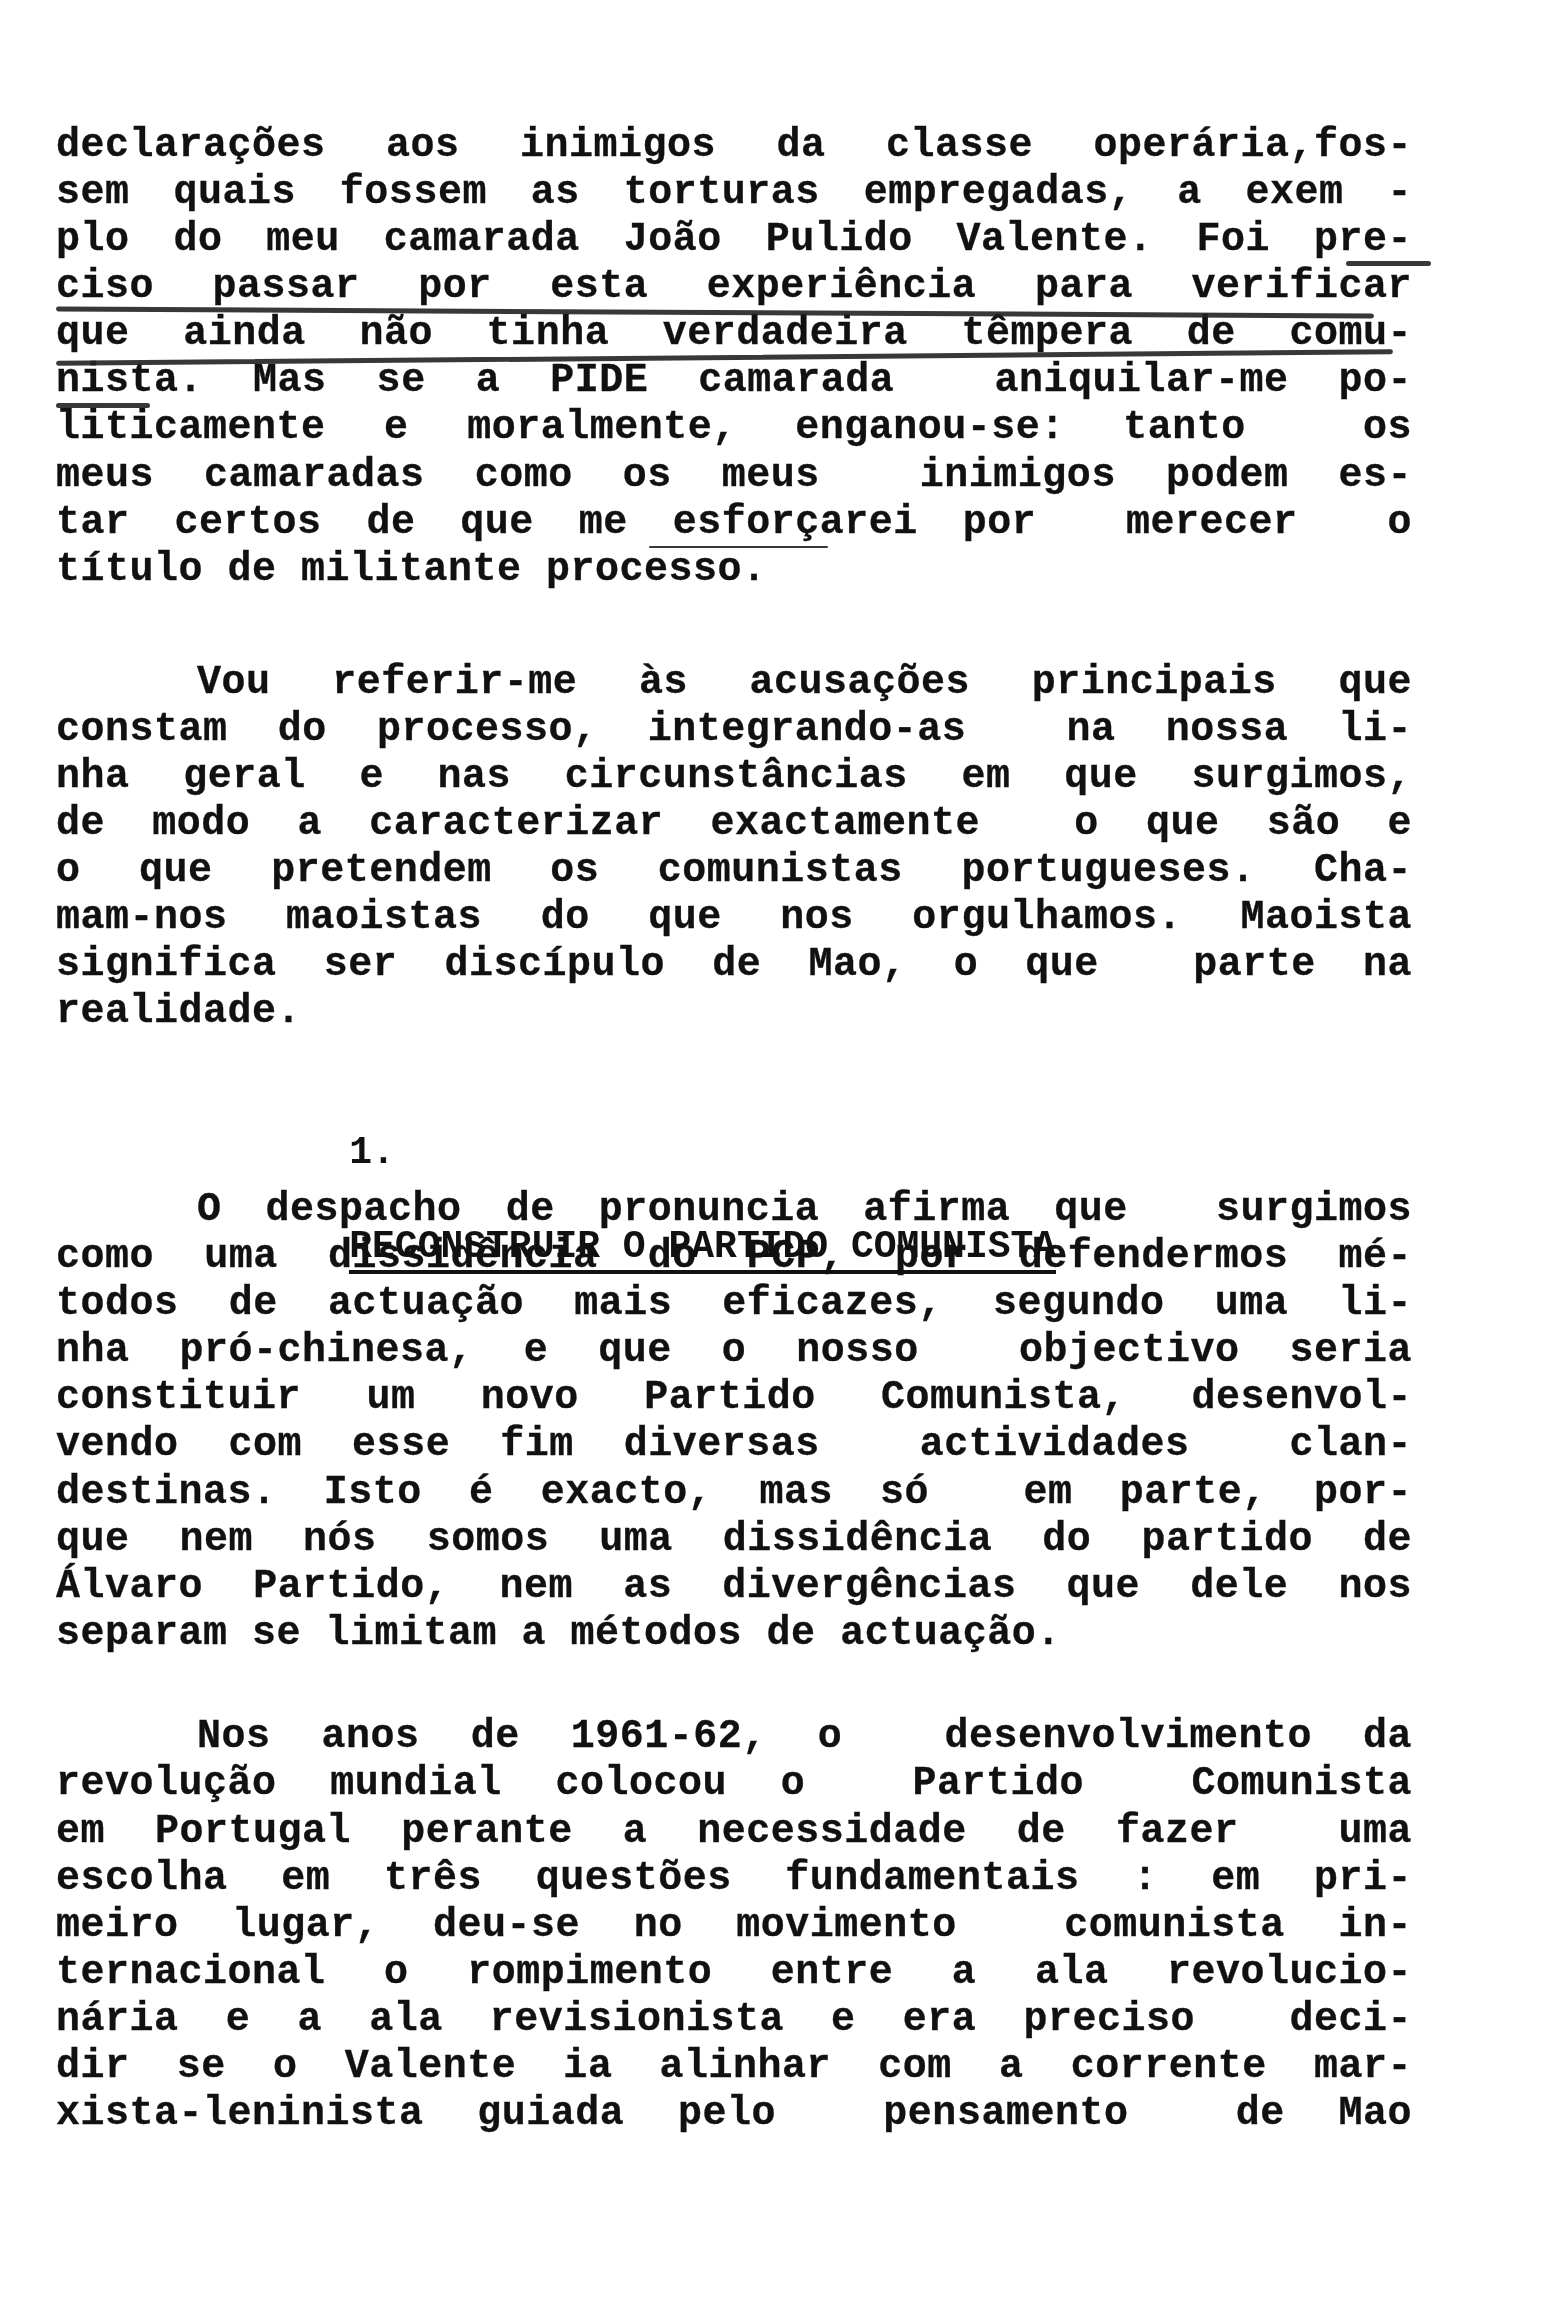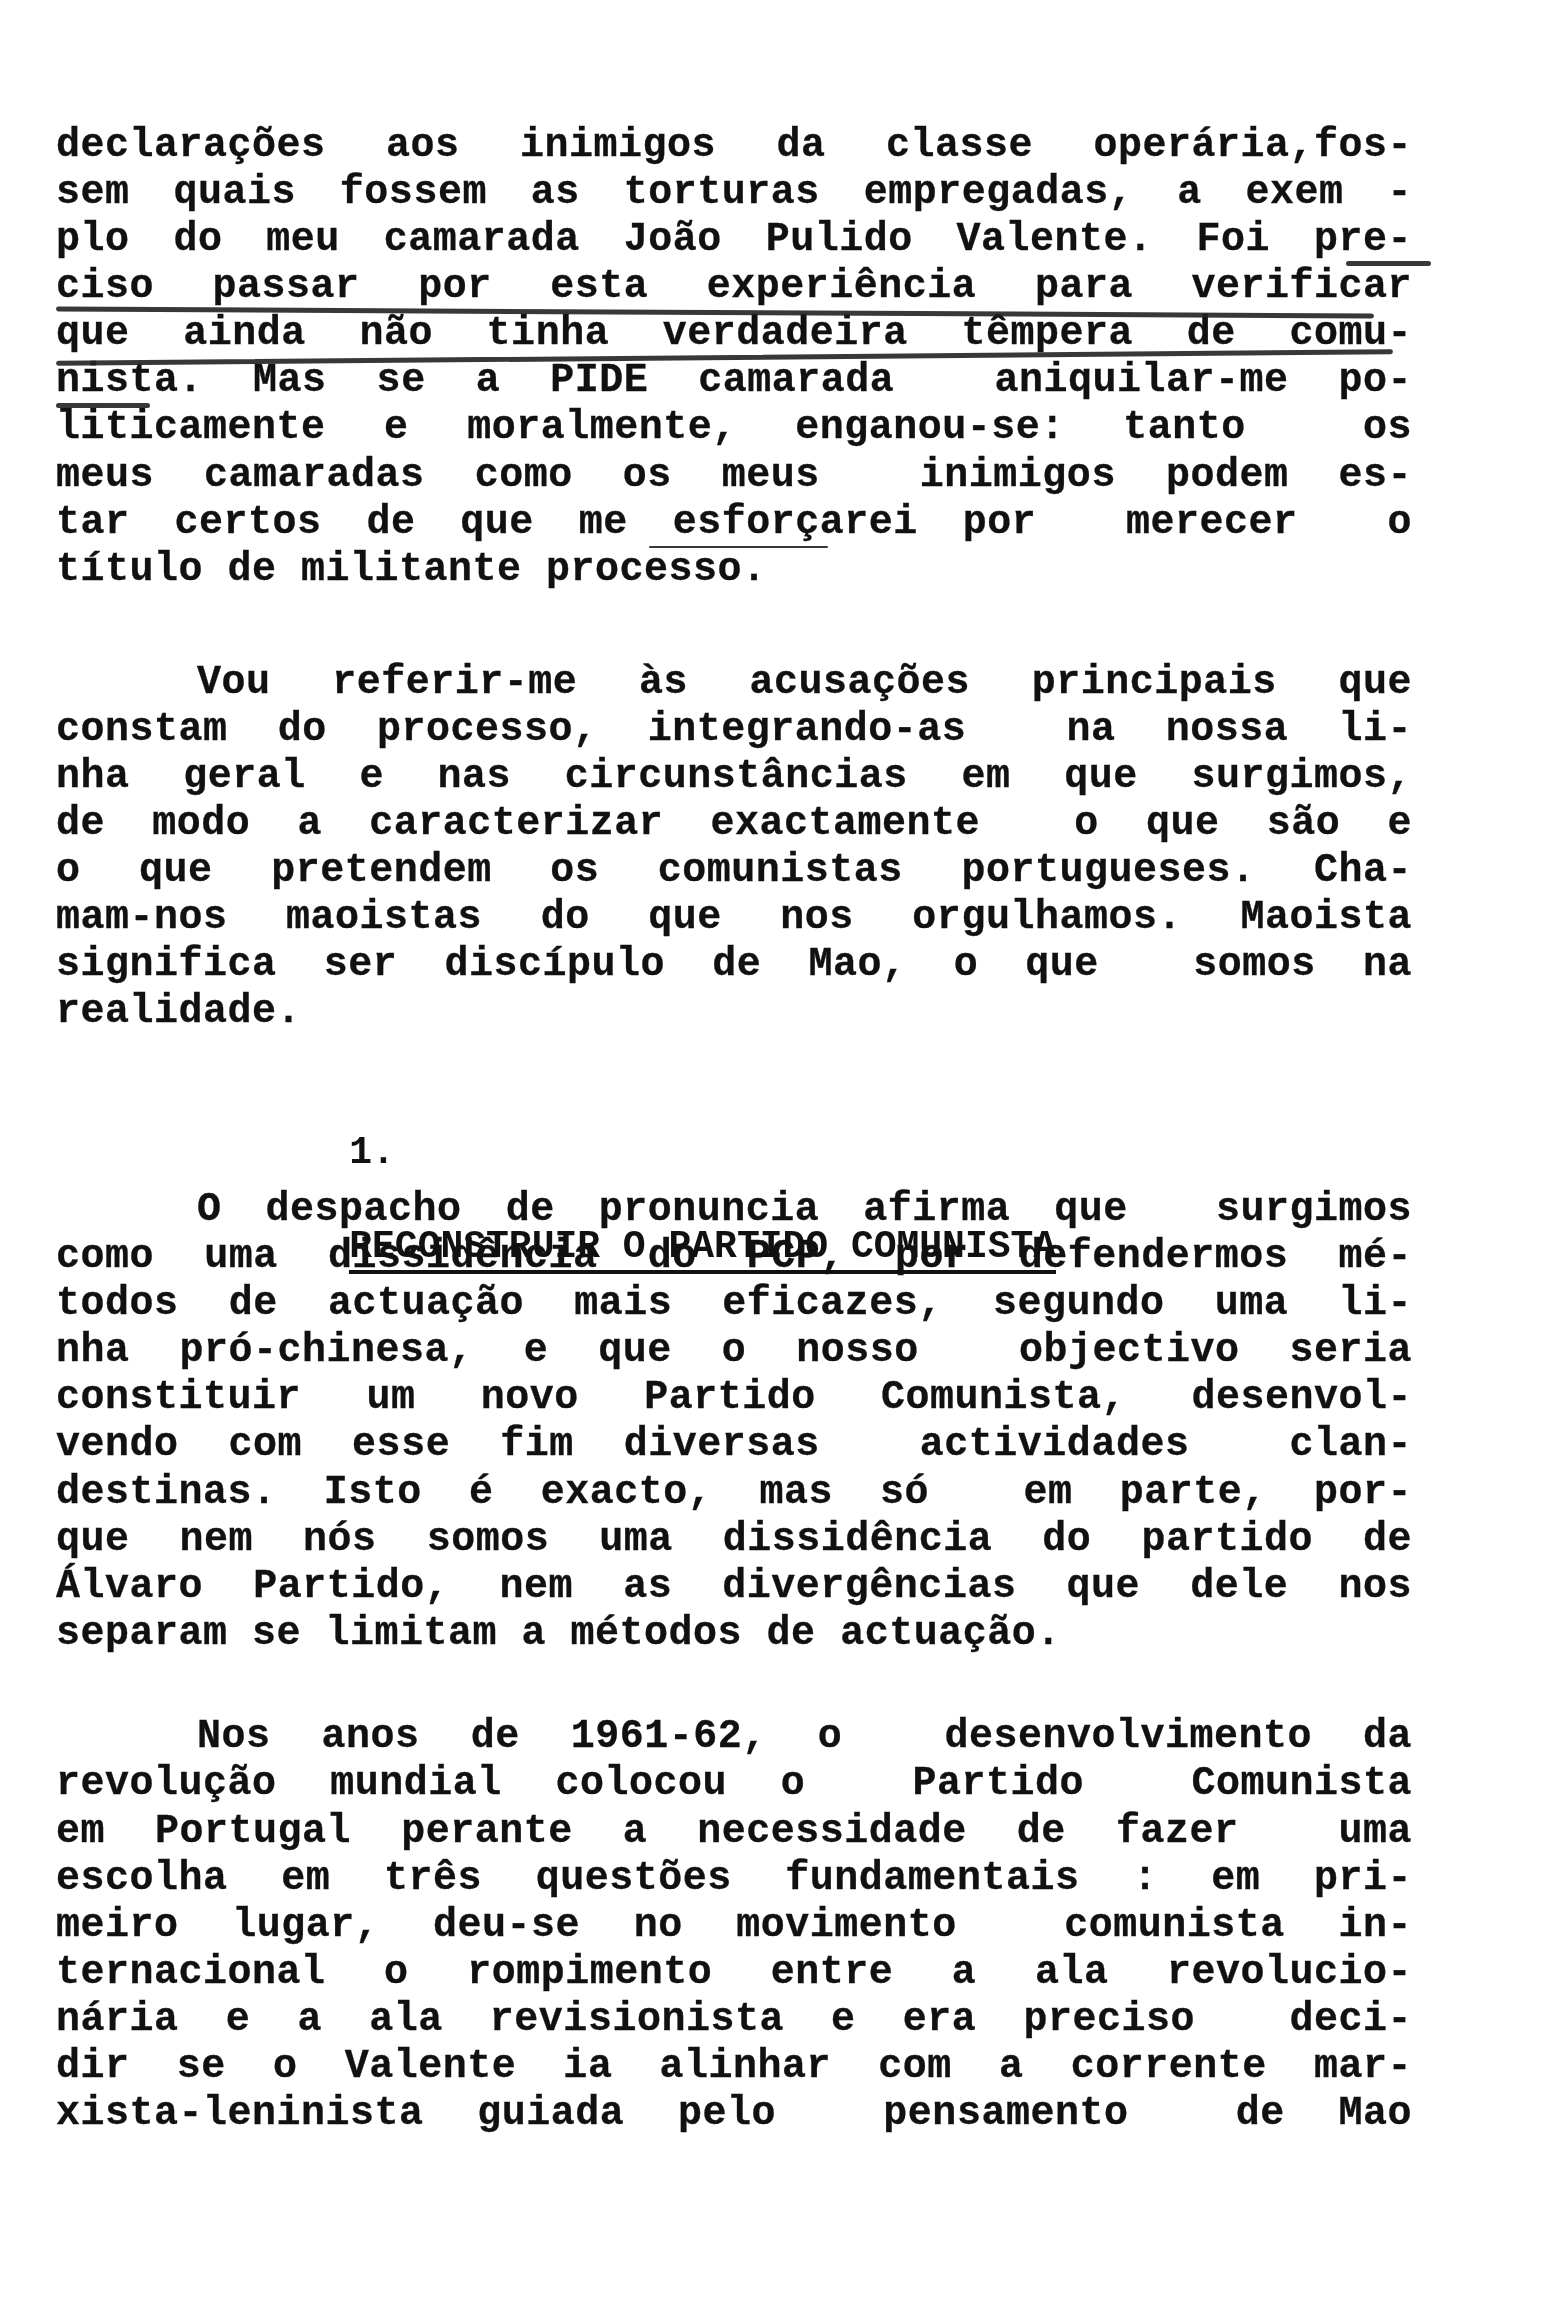--- a/index.html
+++ b/index.html
@@ -85,21 +85,21 @@
     <div class="scribble" style="left:593px; top:424px; width:179px; height:1.9px;"></div>
   </div>
 
   <div>
     <div class="line indent justify" style="top:537px">Vou referir-me às acusações principais que</div>
     <div class="line justify" style="top:584px">constam do processo, integrando-as  na nossa li-</div>
     <div class="line justify" style="top:631px">nha geral e nas circunstâncias em que surgimos,</div>
     <div class="line justify" style="top:678px">de modo a caracterizar exactamente  o que são e</div>
     <div class="line justify" style="top:725px">o que pretendem os comunistas portugueses. Cha-</div>
     <div class="line justify" style="top:772px">mam-nos maoistas do que nos orgulhamos. Maoista</div>
-    <div class="line justify" style="top:819px">significa ser discípulo de Mao, o que  somos na</div>
+    <div class="line justify" style="top:819px">significa ser discípulo de Mao, o que  parte na</div>
     <div class="line" style="top:866px">realidade.</div>
   </div>
 
   <div class="heading" style="top:960px">
     <span>1.</span>
     <span> </span>
     <span class="title">RECONSTRUIR O PARTIDO COMUNISTA</span>
   </div>
 
   <div>

